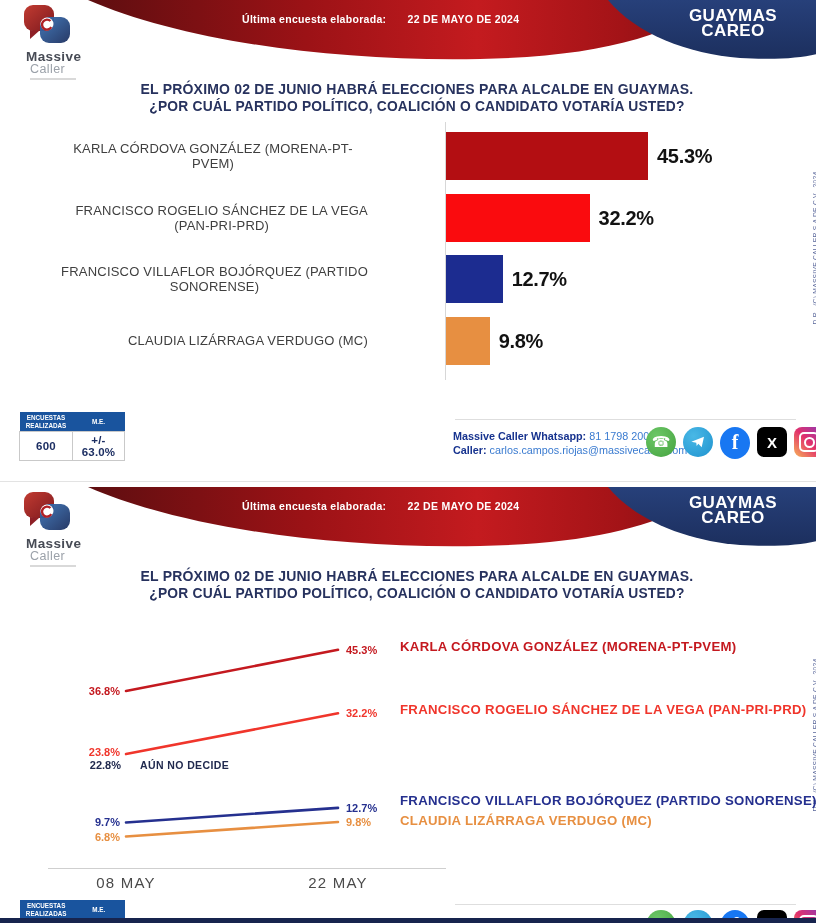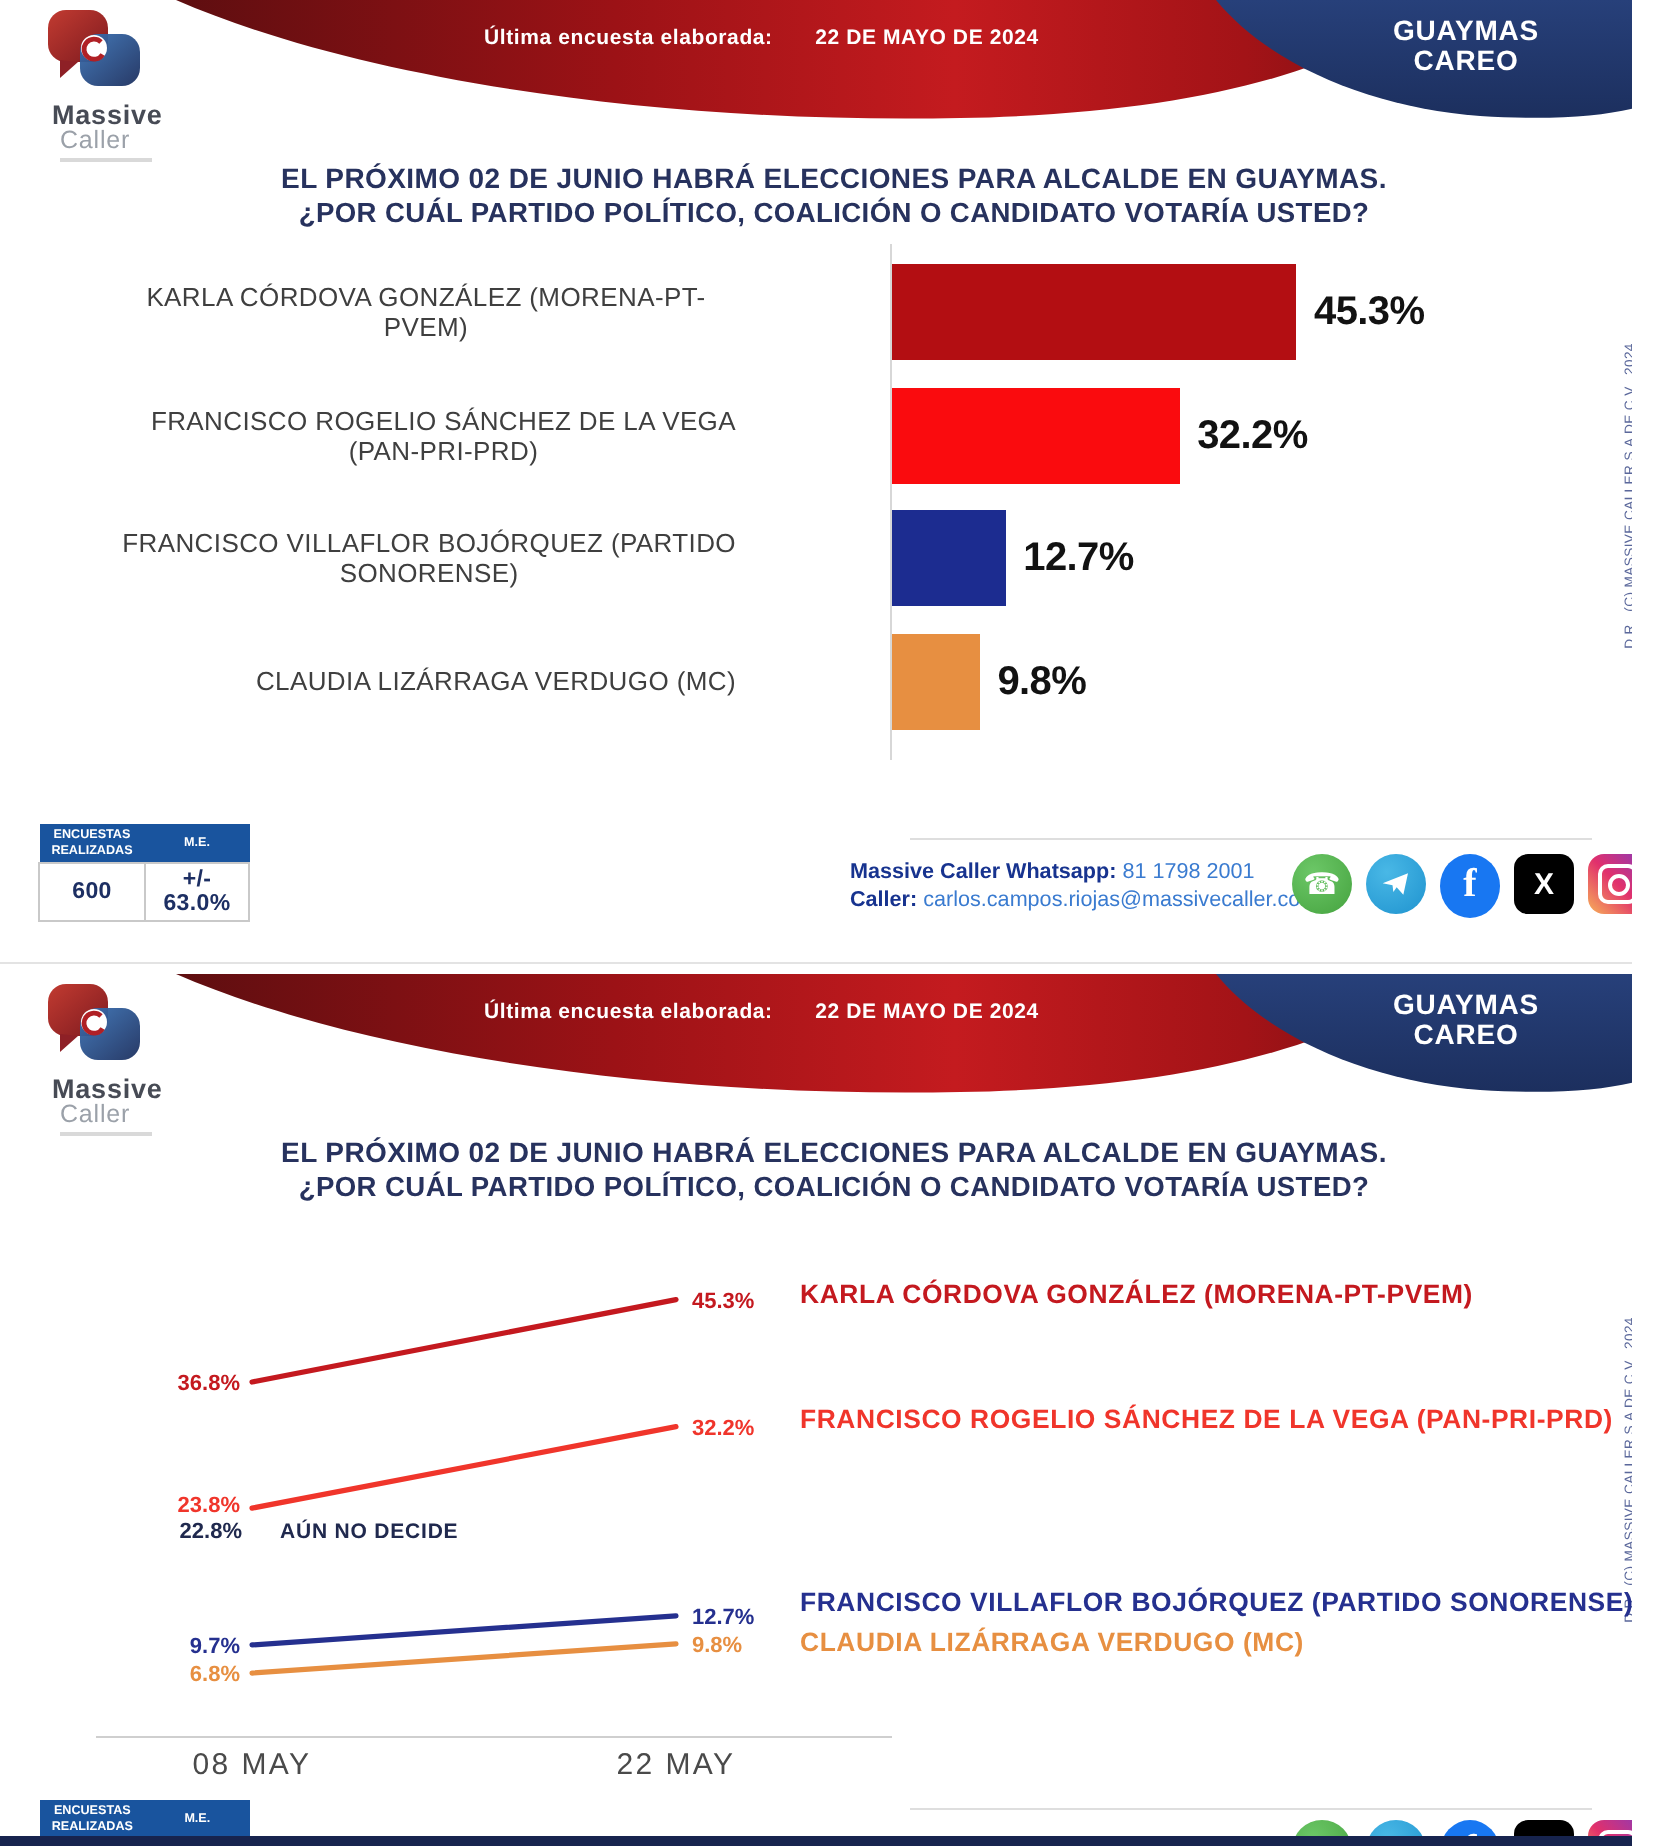--- a/index.html
+++ b/index.html
@@ -6,21 +6,21 @@
   #page{position:relative;width:816px;height:923px;overflow:hidden;background:#fff;
         font-family:"Liberation Sans",sans-serif;}
   .panel{position:absolute;left:0;width:836px;}
   #panel-top{top:0;height:487px;}
   #panel-bottom{top:487px;height:436px;}
   .hdr-shapes{position:absolute;left:0;top:0;}
   .banner-text{position:absolute;left:242px;top:13px;color:#fff;font-size:10.5px;
                font-weight:bold;letter-spacing:.3px;white-space:nowrap;}
   .banner-date{margin-left:18px;}
   .region-block{position:absolute;left:688px;top:8px;width:90px;text-align:center;
-                color:#fff;font-weight:800;font-size:14px;line-height:15px;letter-spacing:.4px;}
+                color:#fff;font-weight:800;font-size:17px;line-height:15px;letter-spacing:.4px;}
   .logo{position:absolute;left:22px;top:4px;width:120px;}
   .logo-word{font-size:13.5px;font-weight:700;color:#474b55;letter-spacing:.4px;line-height:13px;margin-left:4px;}
   .logo-word2{font-size:12.5px;font-weight:400;color:#9ba1a9;letter-spacing:.4px;line-height:12px;margin-left:8px;}
   .logo-tagline{width:46px;height:2px;background:#d9d9d9;margin:3px 0 0 8px;}
   .vtext{position:absolute;white-space:nowrap;font-size:6.8px;color:#5b689b;letter-spacing:.2px;}
   .vt-inner{left:812px;top:248px;}
   .vt-outer{left:823px;top:248px;}
   .vtext span{display:block;transform:rotate(-90deg) translateX(-50%);transform-origin:left top;}
   .question{position:absolute;left:14px;right:16px;top:80px;text-align:center;color:#27325e;}
   .q1{font-size:14px;font-weight:600;letter-spacing:.2px;line-height:18px;}
@@ -38,21 +38,21 @@
   .bar-pct{position:absolute;top:0;height:48px;display:flex;align-items:center;
            font-size:20px;font-weight:700;color:#121212;letter-spacing:-.3px;}
   
   .stats{position:absolute;left:19px;width:106px;border-collapse:collapse;}
   .stats .hd{background:#19549e;color:#fff;font-size:6.3px;font-weight:bold;line-height:7.5px;
              text-align:center;vertical-align:middle;height:19px;width:53px;padding:0 1px;}
   .stats .vl{background:#fff;border:1px solid #c9c9c9;color:#1d2f63;font-weight:800;
              font-size:11.5px;text-align:center;height:26px;letter-spacing:.2px;}
   
   .contact{position:absolute;left:425px;font-size:10.8px;line-height:13.5px;white-space:nowrap;}
-  .c-label{font-weight:800;color:#17338f;}
+  .c-label{font-weight:800;color:#17338f;margin-left:28px;}
   .c-val{color:#3a7bd0;}
   .rule{position:absolute;height:1px;background:#dedede;}
   
   .icons{position:absolute;display:flex;gap:7px;}
   .icon{width:30px;height:30px;display:flex;align-items:center;justify-content:center;
         position:relative;color:#fff;}
   .ic-whatsapp{border-radius:50%;background:radial-gradient(circle at 35% 30%,#6cc767,#45a33f);font-size:15px;}
   .ic-telegram{border-radius:50%;background:radial-gradient(circle at 35% 30%,#49b8e6,#1f93cf);}
   .ic-facebook{border-radius:50%;background:#1877f2;font-family:"Liberation Serif",serif;
                font-weight:bold;font-size:20px;padding-bottom:2px;}

